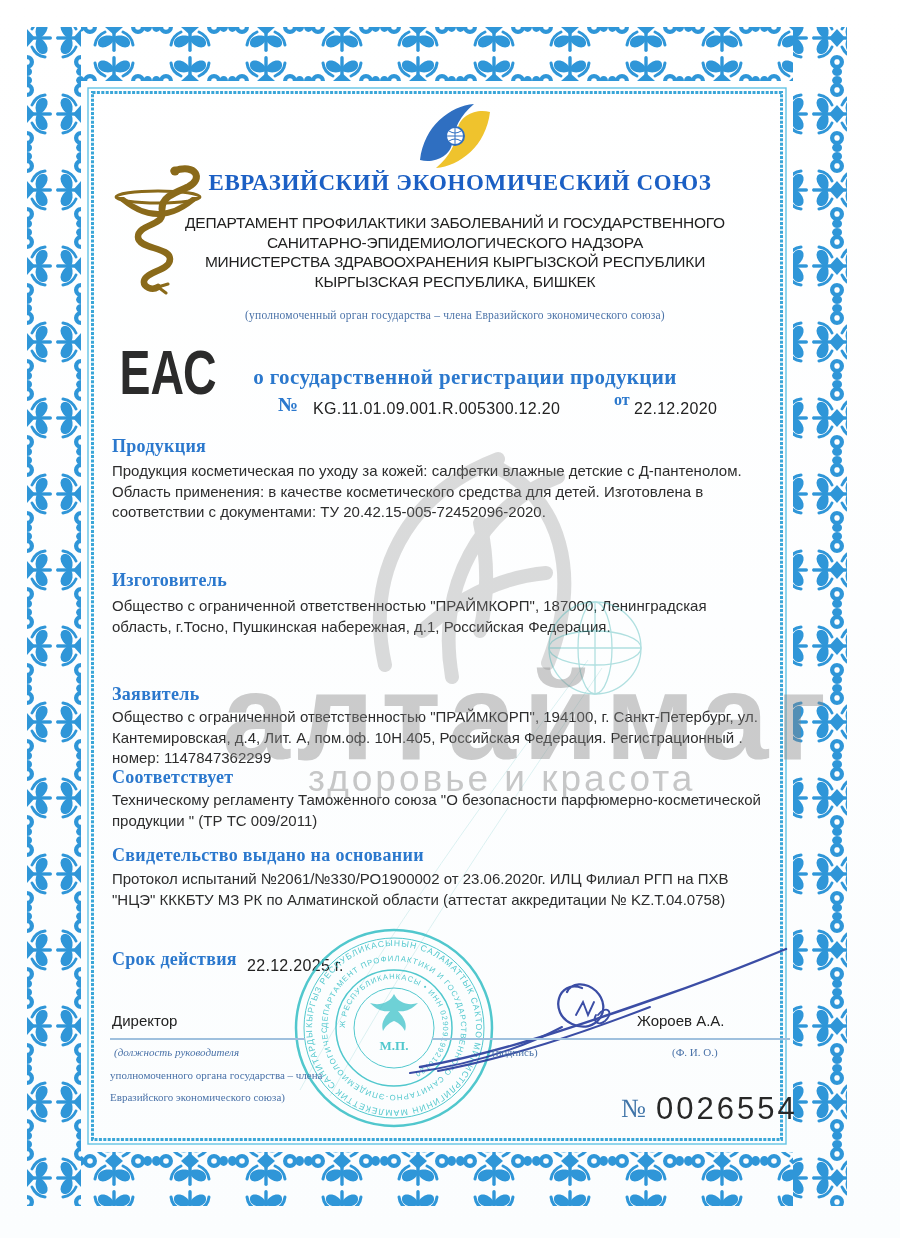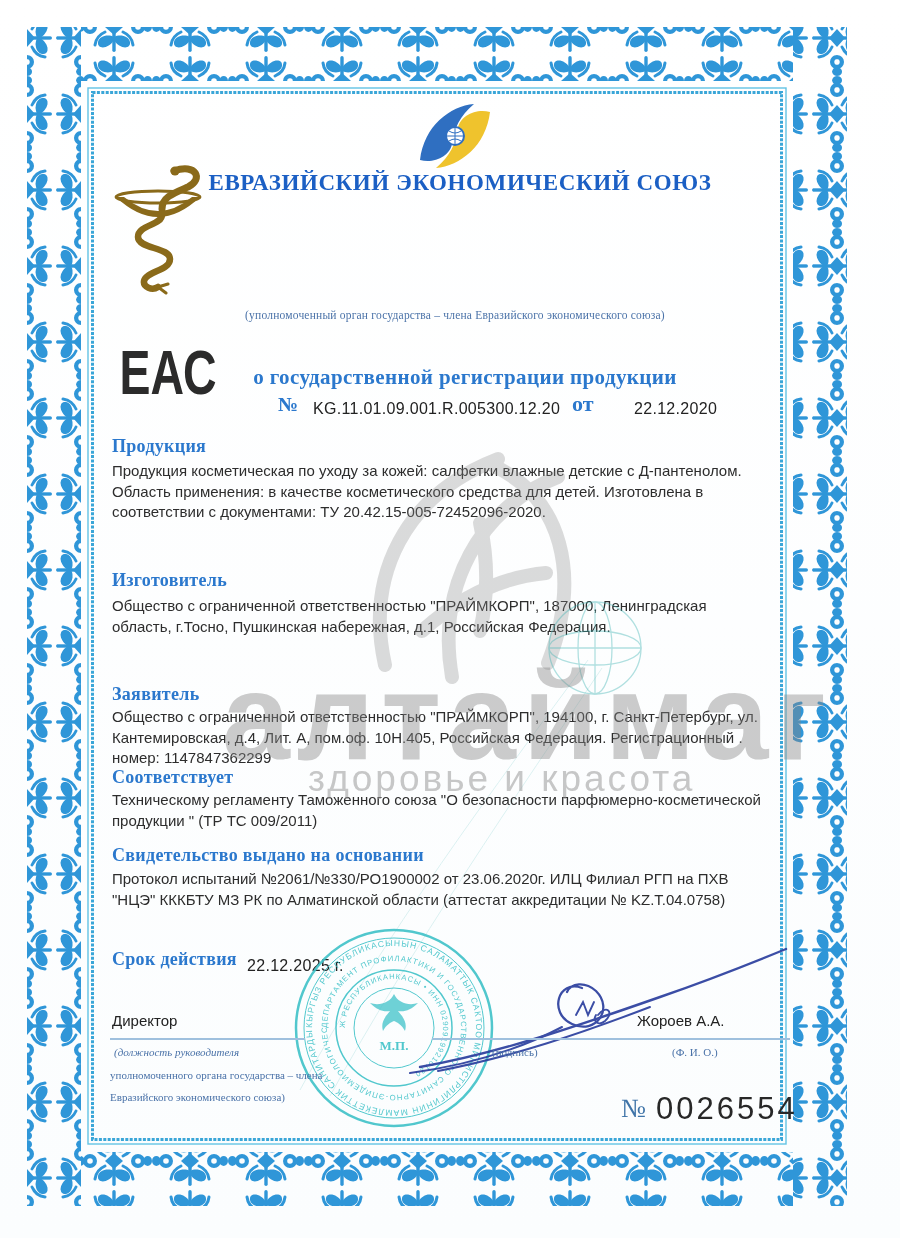--- a/index.html
+++ b/index.html
@@ -82,32 +82,38 @@
     <g stroke="#8a6a1a" fill="none" stroke-linecap="round">
       <path d="M62 8 C84 0 92 16 76 24 C62 30 50 34 50 46" stroke-width="7"></path>
       <circle cx="63" cy="8" r="4.5" fill="#8a6a1a" stroke="none"></circle>
       <path d="M50 52 C50 62 26 62 26 74 C26 86 58 84 58 96 C58 108 34 108 32 118 C31 124 40 128 46 124" stroke-width="6.5"></path>
       <path d="M46 124 l10 -3 M46 124 l8 6" stroke-width="3"></path>
     </g>
     <path d="M4 34 Q46 74 88 34 L80 34 Q46 62 12 34 Z" fill="#8a6a1a"></path>
     <ellipse cx="46" cy="34" rx="42" ry="6" fill="none" stroke="#8a6a1a" stroke-width="3"></ellipse>
   </svg>
 
+  <div class="abs" style="left:150px;top:213px;width:610px;">
+    <div class="dept-line">ДЕПАРТАМЕНТ ПРОФИЛАКТИКИ ЗАБОЛЕВАНИЙ И ГОСУДАРСТВЕННОГО</div>
+    <div class="dept-line">САНИТАРНО-ЭПИДЕМИОЛОГИЧЕСКОГО НАДЗОРА</div>
+    <div class="dept-line">МИНИСТЕРСТВА ЗДРАВООХРАНЕНИЯ КЫРГЫЗСКОЙ РЕСПУБЛИКИ</div>
+    <div class="dept-line">КЫРГЫЗСКАЯ РЕСПУБЛИКА, БИШКЕК</div>
+  </div>
 
   <div class="abs authority-note" style="left:150px;top:309px;width:610px;">(уполномоченный орган государства – члена Евразийского экономического союза)</div>
 
   <svg class="abs" style="left:118px;top:330px;" width="100" height="82" viewBox="0 0 126 80">
     <text x="63" y="70" text-anchor="middle" textLength="122" lengthAdjust="spacingAndGlyphs" font-family="Liberation Sans, sans-serif" font-weight="bold" font-size="82" fill="#2b2b2b" transform="scale(1,0.98)">ЕАС</text>
   </svg>
 
   <div class="abs cert-title2" style="left:200px;top:365px;width:530px;">о государственной регистрации продукции</div>
 
   <span class="abs num-label" style="left:278px;top:393px;">№</span>
   <span class="abs num-value" style="left:313px;top:400px;">KG.11.01.09.001.R.005300.12.20</span>
-  <span class="abs num-label" style="left:572px;top:391px;font-size:22px;">от</span>
+  <span class="abs num-label" style="left:614px;top:391px;font-size:16px;">от</span>
   <span class="abs num-value" style="left:634px;top:400px;">22.12.2020</span>
 
   <div class="abs h-sec" style="left:112px;top:436px;">Продукция</div>
   <div class="abs body-text" style="left:112px;top:461px;">Продукция косметическая по уходу за кожей: салфетки влажные детские с Д-пантенолом. Область применения: в качестве косметического средства для детей. Изготовлена в соответствии с документами: ТУ 20.42.15-005-72452096-2020.</div>
 
   <div class="abs h-sec" style="left:112px;top:570px;">Изготовитель</div>
   <div class="abs body-text" style="left:112px;top:596px;">Общество с ограниченной ответственностью "ПРАЙМКОРП", 187000, Ленинградская область, г.Тосно, Пушкинская набережная, д.1, Российская Федерация.</div>
 
   <div class="abs h-sec" style="left:112px;top:684px;">Заявитель</div>
   <div class="abs body-text" style="left:112px;top:707px;">Общество с ограниченной ответственностью "ПРАЙМКОРП", 194100, г. Санкт-Петербург, ул. Кантемировская, д.4, Лит. А, пом.оф. 10Н.405, Российская Федерация. Регистрационный . номер: 1147847362299</div>

